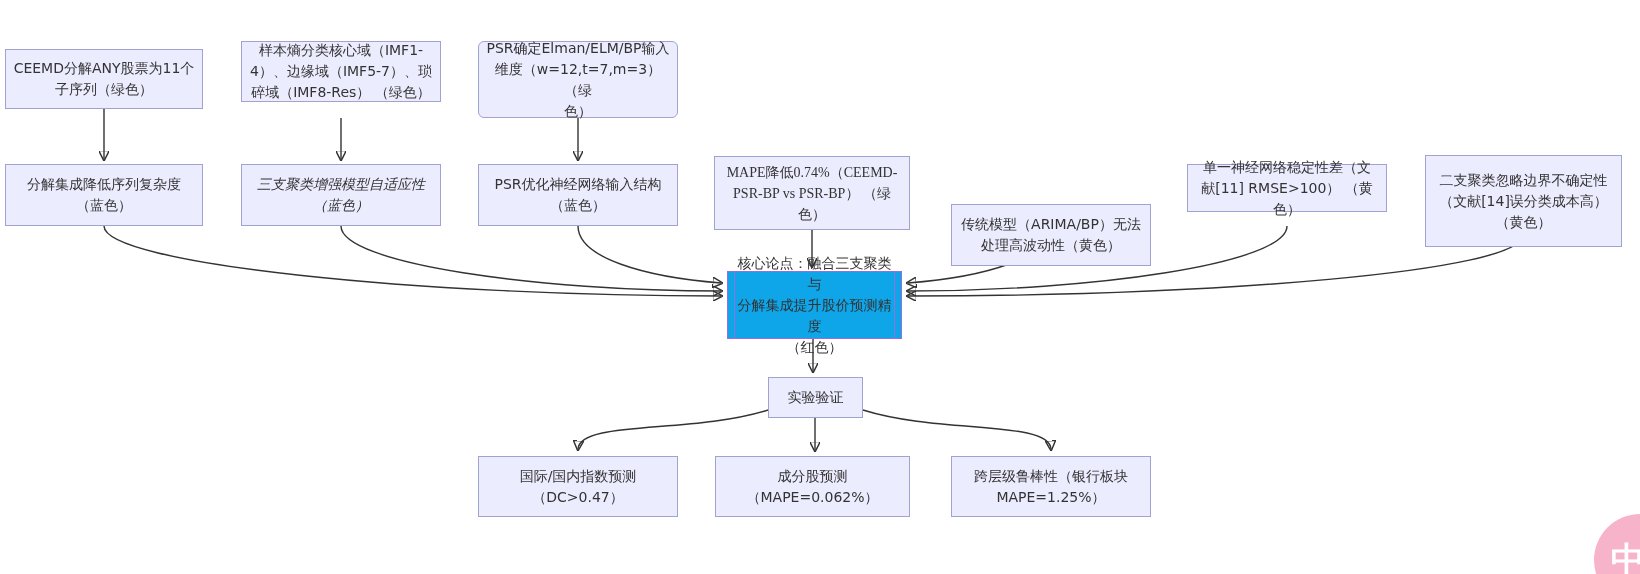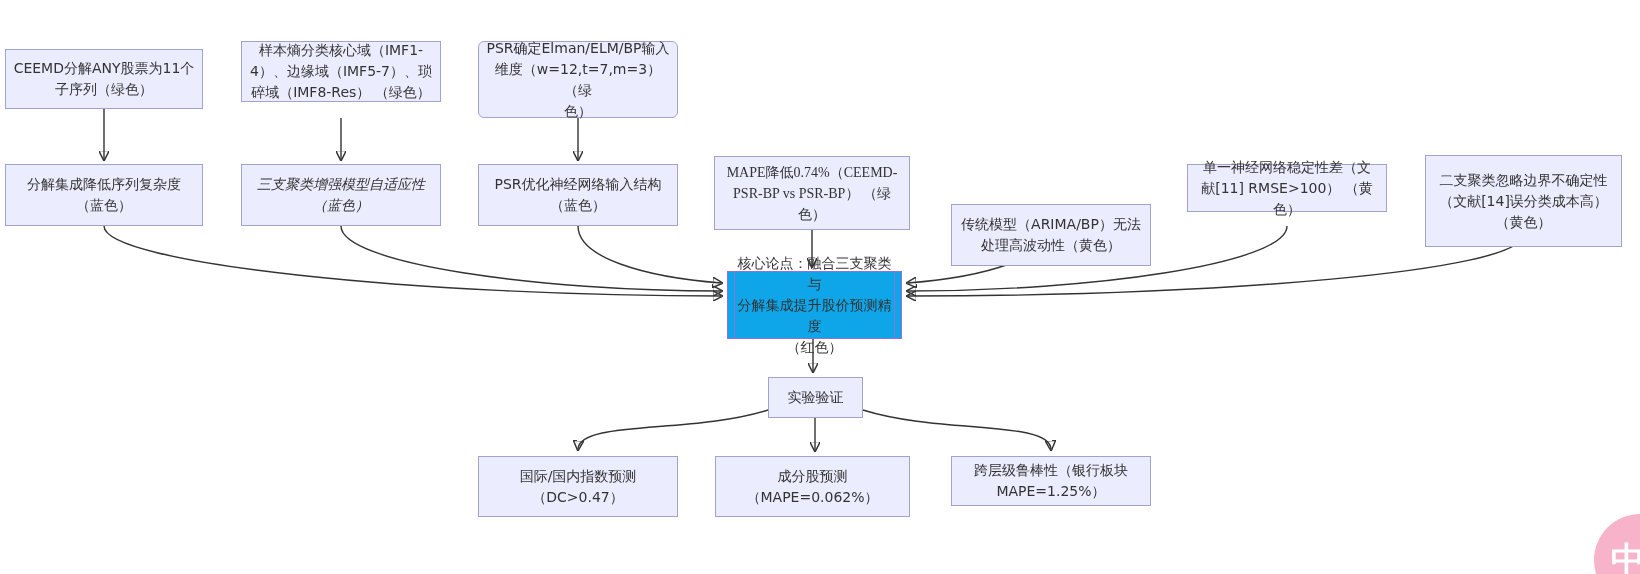--- a/index.html
+++ b/index.html
@@ -121,18 +121,18 @@
   </div>
 
   <div class="node" style="left:768px;top:377px;width:95px;height:41px;text-align:right;">实验验证</div>
 
   <div class="node" style="left:478px;top:456px;width:200px;height:61px;">国际/国内指数预测
 （DC&gt;0.47）</div>
 
   <div class="node" style="left:715px;top:456px;width:195px;height:61px;">成分股预测
 （MAPE=0.062%）</div>
 
-  <div class="node" style="left:951px;top:456px;width:200px;height:50px;">跨层级鲁棒性（银行板块
+  <div class="node" style="left:951px;top:456px;width:200px;height:61px;">跨层级鲁棒性（银行板块
 MAPE=1.25%）</div>
 
   <div class="translate-badge">中A</div>
 
 </div>
 
 </body></html>

